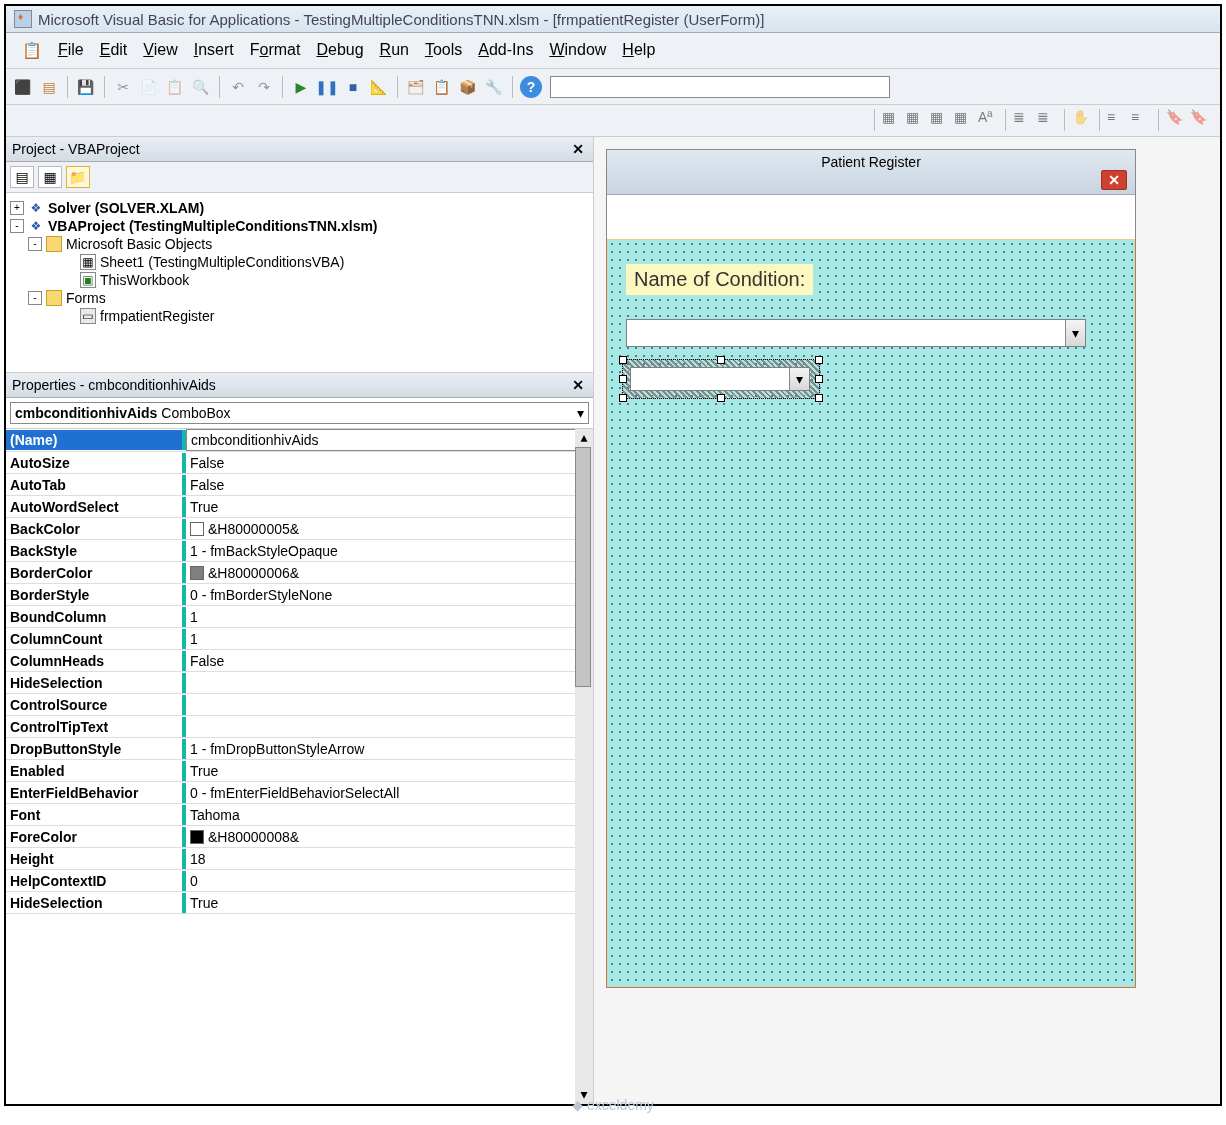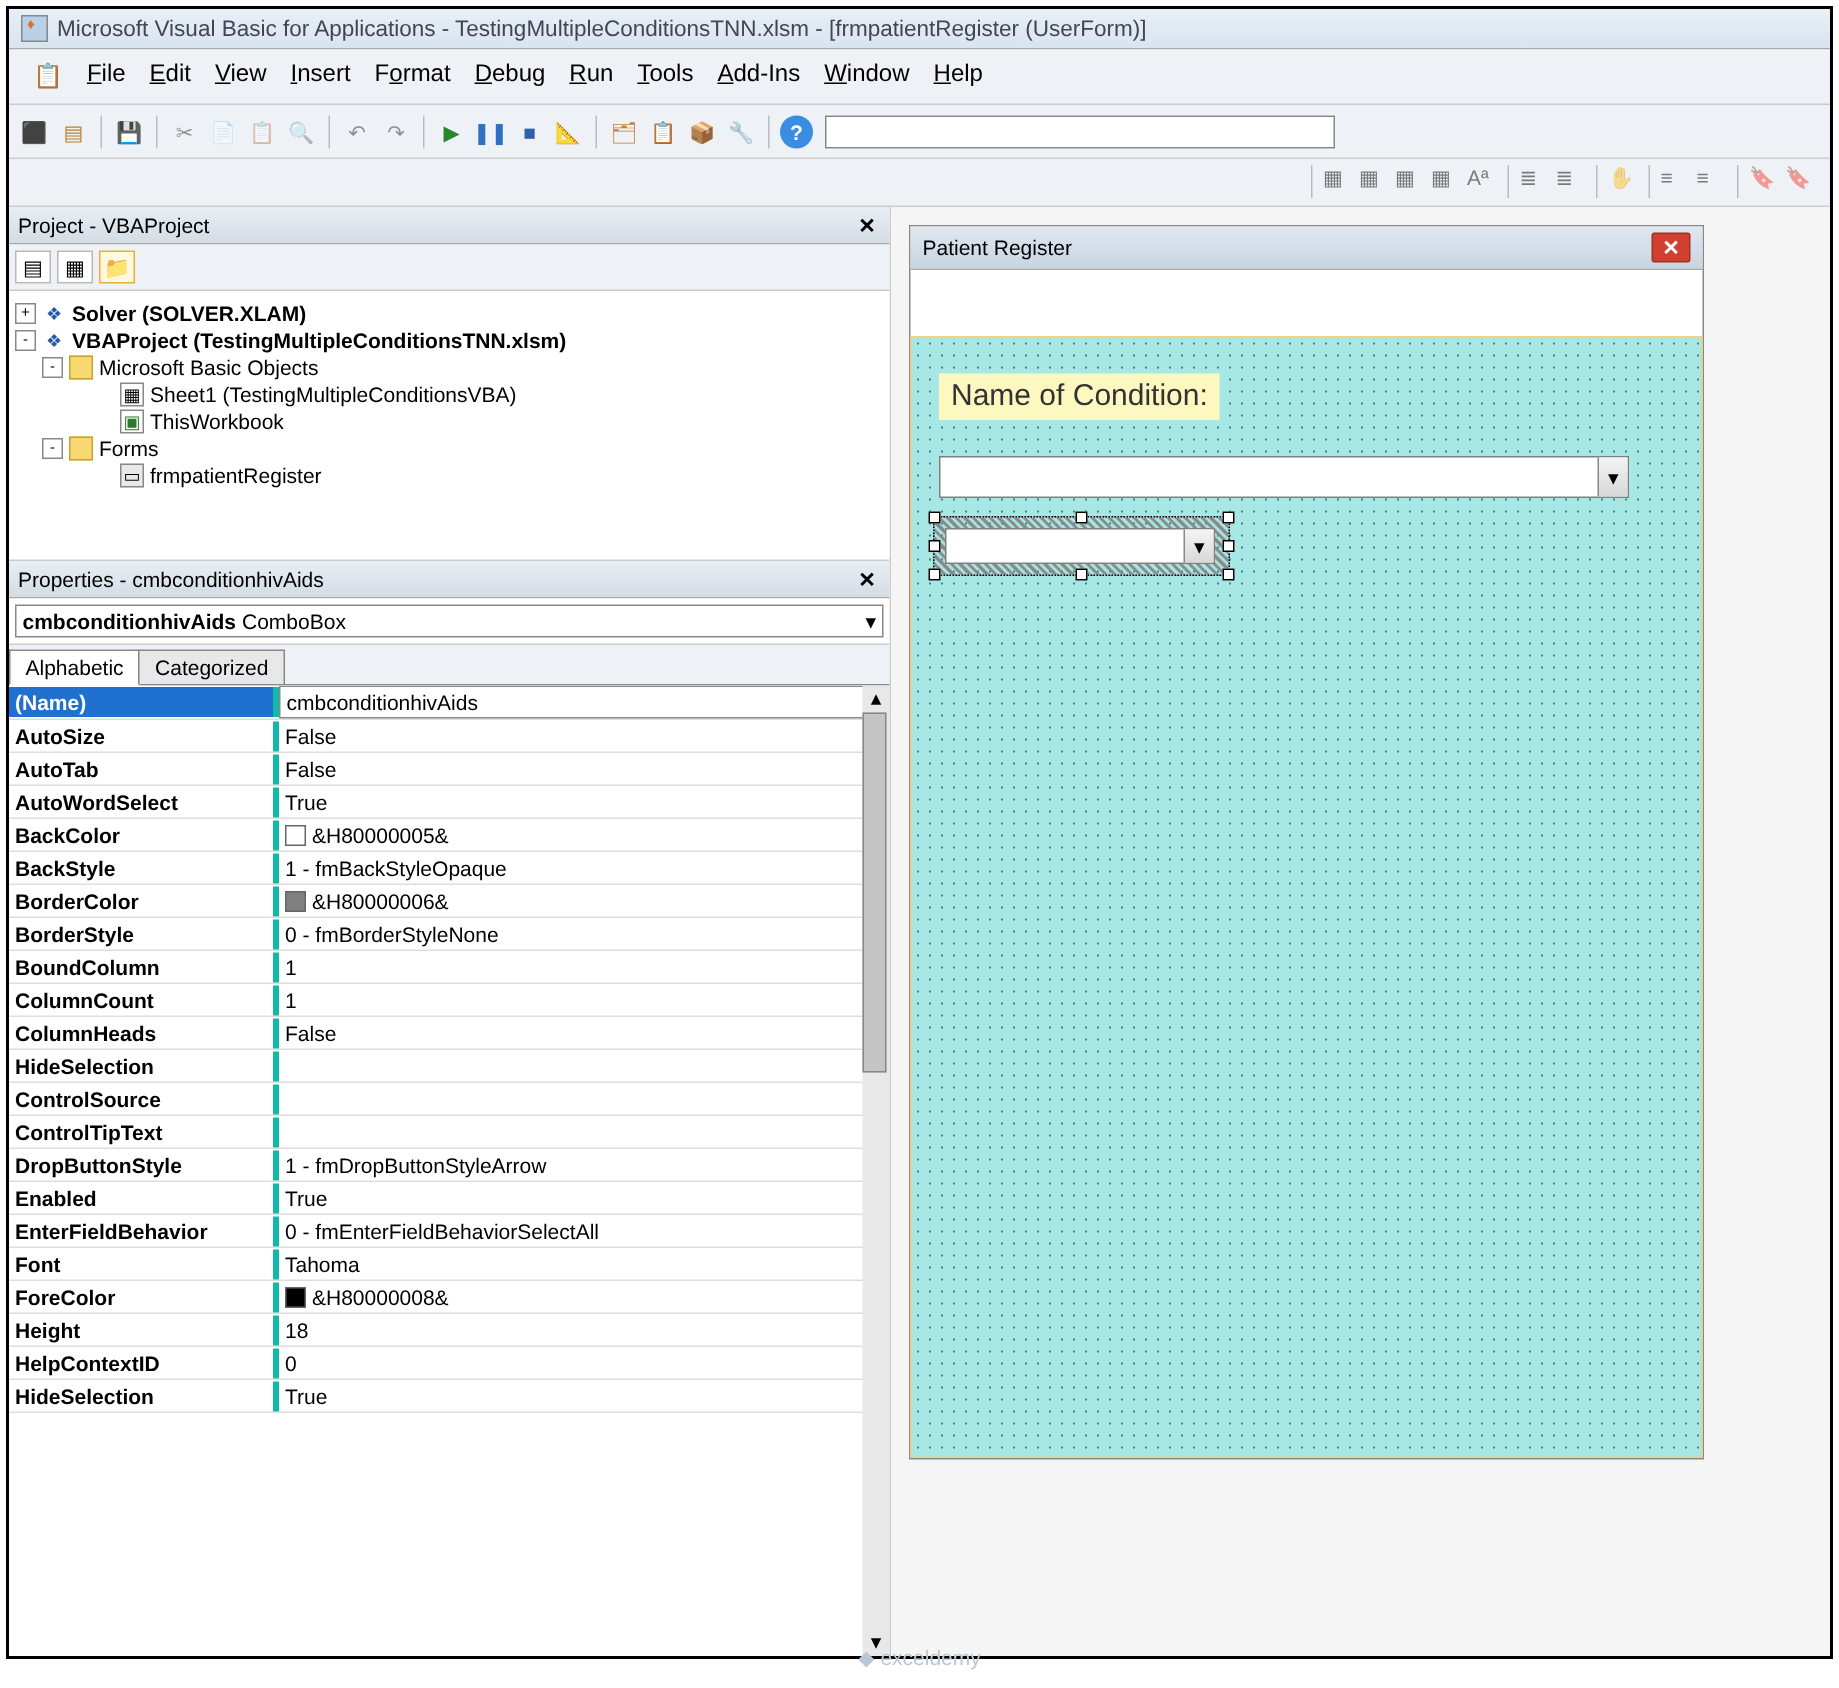--- a/index.html
+++ b/index.html
@@ -50,21 +50,21 @@
 .props-grid { flex:1; overflow-y:auto; background:#fff; position:relative;}
 .prop-row { display:flex; border-bottom:1px solid #ddd; font-size:14px; min-height:22px; align-items:center;}
 .prop-name { width:180px; padding:2px 4px; border-right:4px solid #14b8a6;font-weight:bold;}
 .prop-val { flex:1; padding:2px 4px; display:flex; align-items:center; gap:4px;}
 .prop-row.sel .prop-name { background:#2070d0; color:#fff;}
 .prop-row.sel .prop-val { background:#fff; border:1px solid #888;}
 .color-sw { width:14px; height:14px; border:1px solid #666;}
 .scrollbar-v { width:18px; background:#e8e8e8; position:absolute; right:0; top:0; bottom:0; display:flex; flex-direction:column;}
 .scroll-thumb { background:#c4c4c4; border:1px solid #888; width:16px;}
 .userform-window { background:#fff; border:1px solid #888; width:530px;}
-.uf-titlebar { background:linear-gradient(#e0e8f0,#c8d4e0); padding:4px 8px; display:flex; align-items:center; border-bottom:1px solid #aaa;}
+.uf-titlebar { background:linear-gradient(#e0e8f0,#c8d4e0); padding:4px 8px; display:flex; align-items:center; border-bottom:1px solid #aaa;flex-direction:column;}
 .uf-close { margin-left:auto; width:26px; height:20px; background:#d04030; color:#fff; display:flex; align-items:center; justify-content:center; border:1px solid #a03020; border-radius:2px; font-weight:bold; cursor:pointer;}
 .uf-canvas { background:#a8e8e4; height:748px; padding:16px 18px; background-image: radial-gradient(circle, #4080a0 1px, transparent 1px); background-size:8px 8px; position:relative; border:1px solid #f0d080;margin-top:44px;}
 .uf-label { background:#fcf8c0; padding:4px 8px; font-size:20px; color:#333; display:inline-block;}
 .uf-combo { background:#fff; border:1px solid #808080; display:flex; align-items:center; height:28px;}
 .uf-combo-btn { width:20px; height:100%; border-left:1px solid #888; background:linear-gradient(#f4f4f4,#d8d8d8); display:flex; align-items:center; justify-content:center; cursor:pointer;}
 .sel-handles { position:absolute; border:1px dotted #000;}
 .handle { position:absolute; width:8px; height:8px; background:#fff; border:1px solid #000;}
 .watermark { position:absolute; bottom:12px; left:50%; transform:translateX(-50%); color:#b8c8d8; font-size:14px; display:flex; align-items:center; gap:4px;}
 .dropdown-box { display:inline-block; border:1px solid #888; width:340px; height:22px; background:#fff; margin-left:4px;}
 </style>
@@ -191,24 +191,20 @@
           <span>Properties - cmbconditionhivAids</span>
           <span class="close-x">✕</span>
         </div>
         <div class="props-dd">
           <div class="props-dd-box">
             <b>cmbconditionhivAids</b>
             <span style="margin-left:4px">ComboBox</span>
             <span style="margin-left:auto">▾</span>
           </div>
         </div>
-        <div class="props-tabs">
-          <div class="props-tab active">Alphabetic</div>
-          <div class="props-tab">Categorized</div>
-        </div>
         <div class="props-grid" id="props-grid">
           <div class="scrollbar-v">
             <div style="height:18px;text-align:center">▴</div>
             <div class="scroll-thumb" style="height:240px;margin-top:0"></div>
             <div style="margin-top:auto;height:18px;text-align:center">▾</div>
           </div>
         <div class="prop-row sel">
               <div class="prop-name">(Name)</div>
               <div class="prop-val">
                 <span>cmbconditionhivAids</span>

